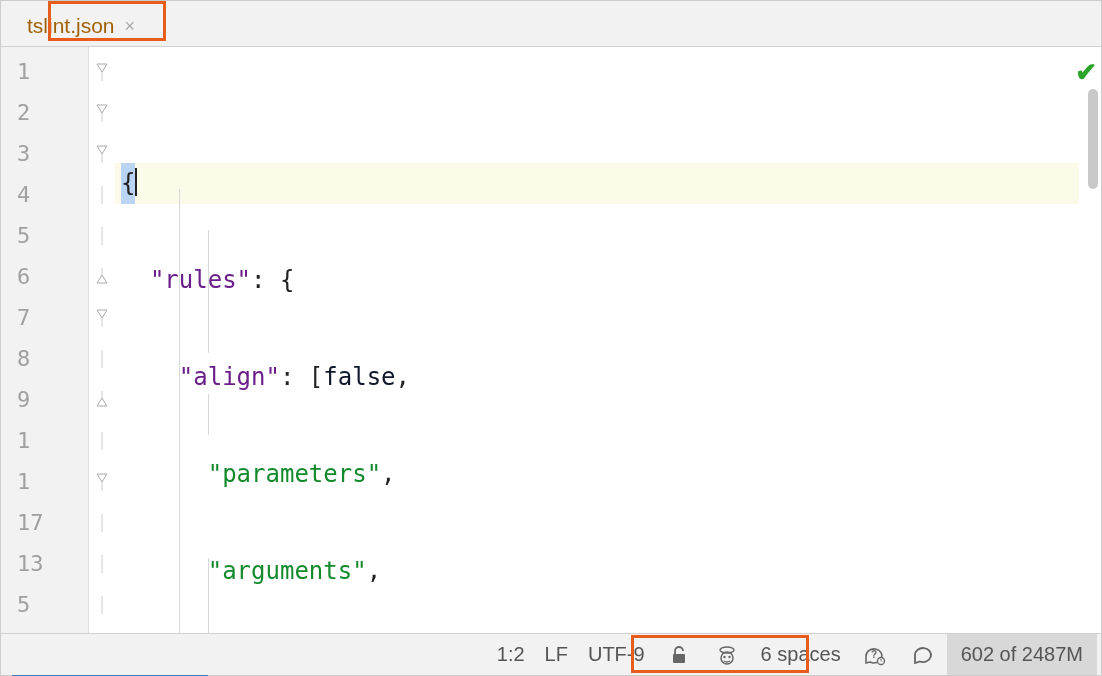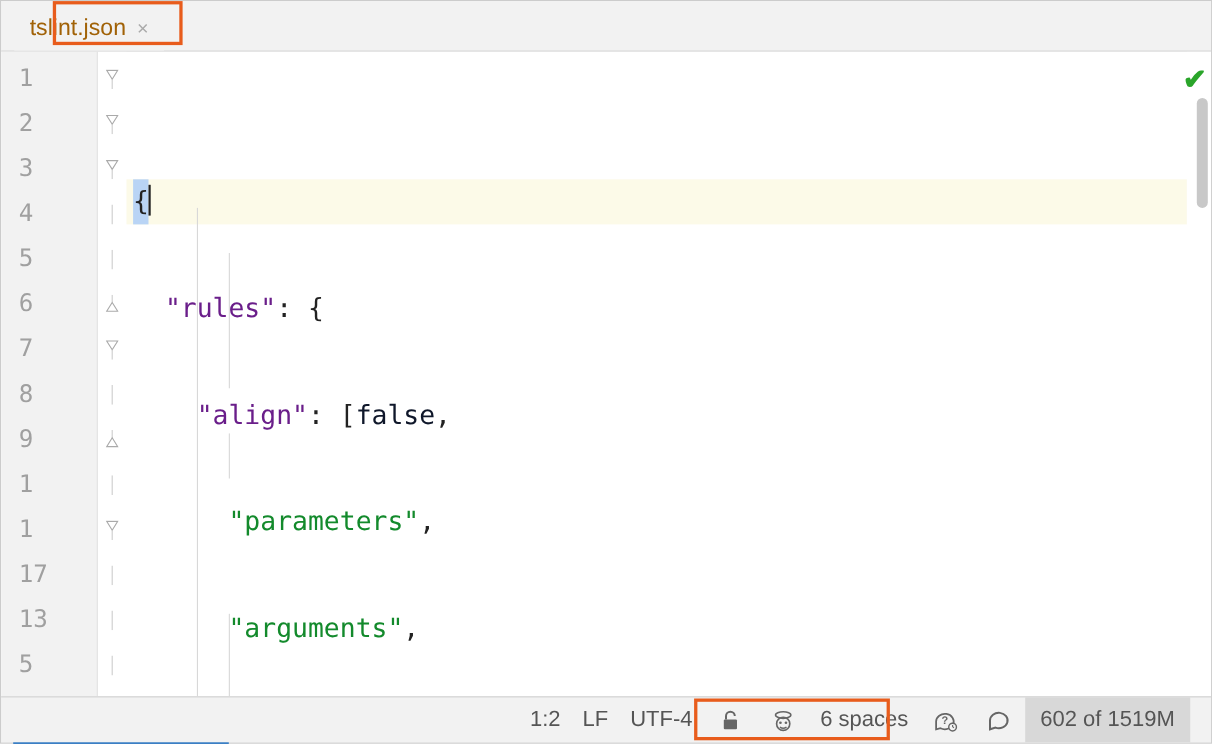--- a/index.html
+++ b/index.html
@@ -159,21 +159,21 @@
   border-radius: 5px;
 }
 .status-bar {
   height: 42px;
   background: #f2f2f2;
   border-top: 1px solid #d0d0d0;
   display: flex;
   align-items: center;
   font-size: 20px;
   color: #555;
-  padding: 0 19px;
+  padding: 0 4px;
   position: relative;
 }
 .status-bar .spacer { flex: 1; }
 .status-item {
   padding: 0 10px;
   height: 100%;
   display: flex;
   align-items: center;
   cursor: pointer;
 }
@@ -339,21 +339,21 @@
 
 <div class="status-bar">
   <div class="spacer"></div>
   <div class="status-item">
       <span>1:2</span>
     </div>
   <div class="status-item">
       <span>LF</span>
     </div>
   <div class="status-item">
-      <span>UTF-4</span>
+      <span>UTF-9</span>
     </div>
   <div class="status-item">
     <span class="status-icon">
         <svg width="20" height="20" viewBox="0 0 20 20">
           <path d="M6 9 V6 a4 4 0 0 1 8 0" fill="none" stroke="#666" stroke-width="1.8"></path>
           <rect x="4" y="9" width="12" height="9" rx="1" fill="#666"></rect>
         </svg>
       </span>
   </div>
   <div class="status-item">
@@ -381,16 +381,16 @@
       </span>
   </div>
   <div class="status-item">
     <span class="status-icon">
         <svg width="22" height="22" viewBox="0 0 22 22">
           <path d="M3 11 a8 7 0 1 1 5 6.5 L3 19 Z" fill="none" stroke="#666" stroke-width="1.8"></path>
         </svg>
       </span>
   </div>
   <div class="status-item mem">
-      <span>602 of 1519M</span>
+      <span>602 of 2487M</span>
     </div>
   <div class="status-highlight-box" style="left:630px;width:178px;top:1px"></div>
 </div>
 
 </body></html>

